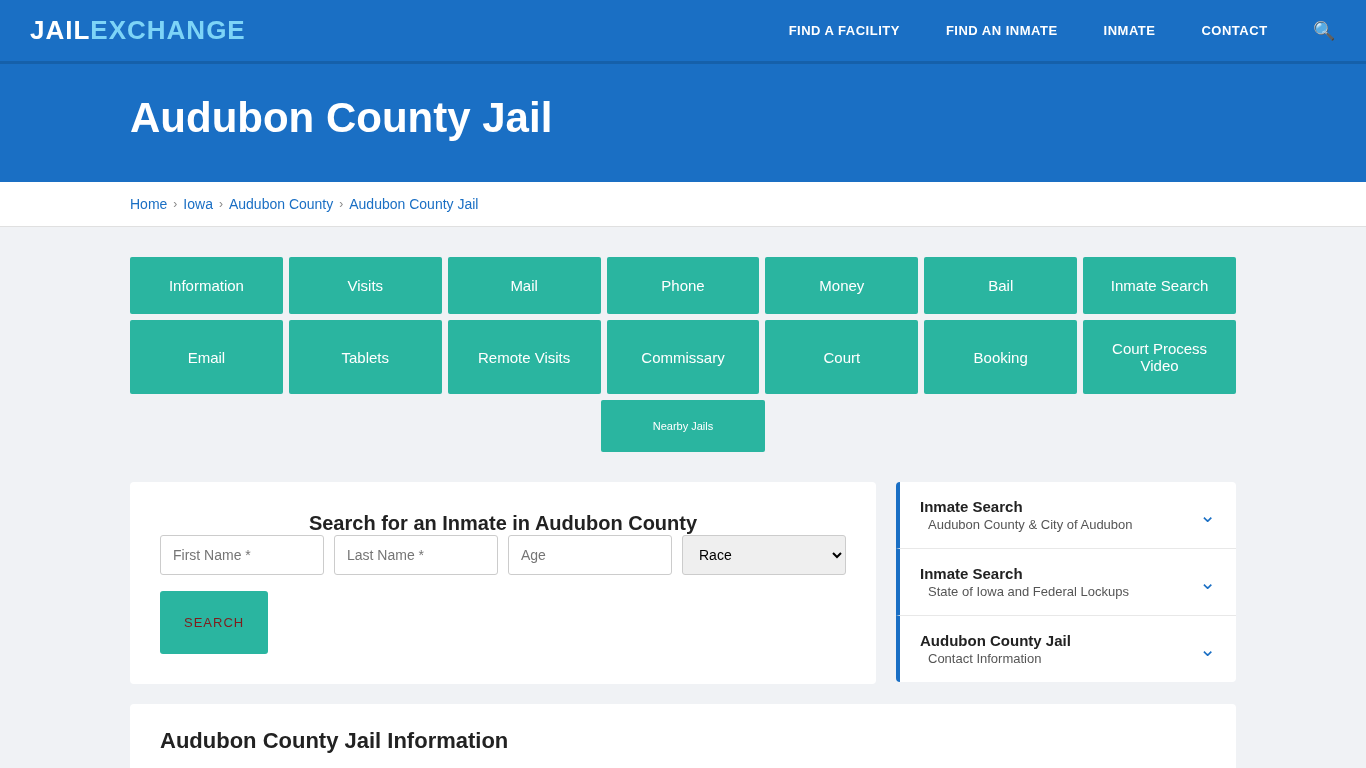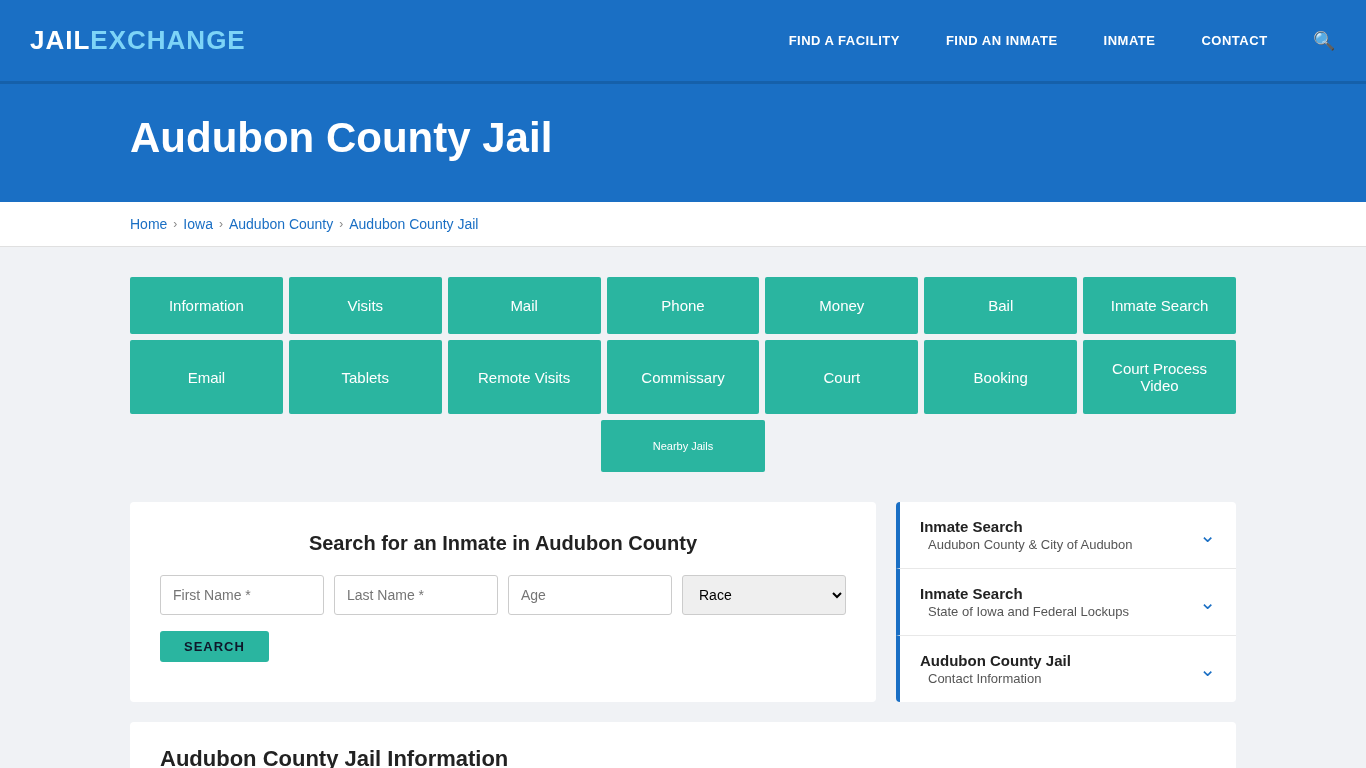--- a/index.html
+++ b/index.html
@@ -1,21 +1,21 @@
 <!DOCTYPE html>
 <html><head>
   <meta charset="utf-8">
   <style>
     * { margin: 0; padding: 0; box-sizing: border-box; }
     body { font-family: Arial, sans-serif; background: #f0f2f5; color: #333; }
 
     
     #header {
       background: #1a6fc4;
-      height: 84px;
+      height: 64px;
       display: flex;
       align-items: center;
       justify-content: space-between;
       padding: 0 30px;
       border-bottom: 3px solid #1560aa;
     }
     #logo {
       display: flex;
       align-items: center;
     }
@@ -141,44 +141,43 @@
     #search-section {
       background: white;
       border-radius: 4px;
       padding: 30px;
       flex: 1;
     }
     #search-section h2 {
       text-align: center;
       font-size: 20px;
       font-weight: 700;
-      margin-bottom: 20px;
       color: #222;
     }
     .search-fields {
       display: flex;
       gap: 10px;
       margin-bottom: 16px;
       flex-wrap: wrap;
     }
     .search-fields input, .search-fields select {
       border: 1px solid #ccc;
       padding: 10px 12px;
       font-size: 14px;
       border-radius: 3px;
       flex: 1;
       min-width: 120px;
     }
     .search-btn {
       background: #2ab5a0;
-      color: #0f172a;
+      color: #7f1d1d;
       border: none;
-      padding: 8px 24px;
+      padding: 24px 24px;
       font-size: 13px;
-      font-weight: 700;
+      font-weight: 400;
       letter-spacing: 1px;
       cursor: pointer;
       border-radius: 3px;
     }
 
     
     #sidebar {
       width: 340px;
       display: flex;
       flex-direction: column;

